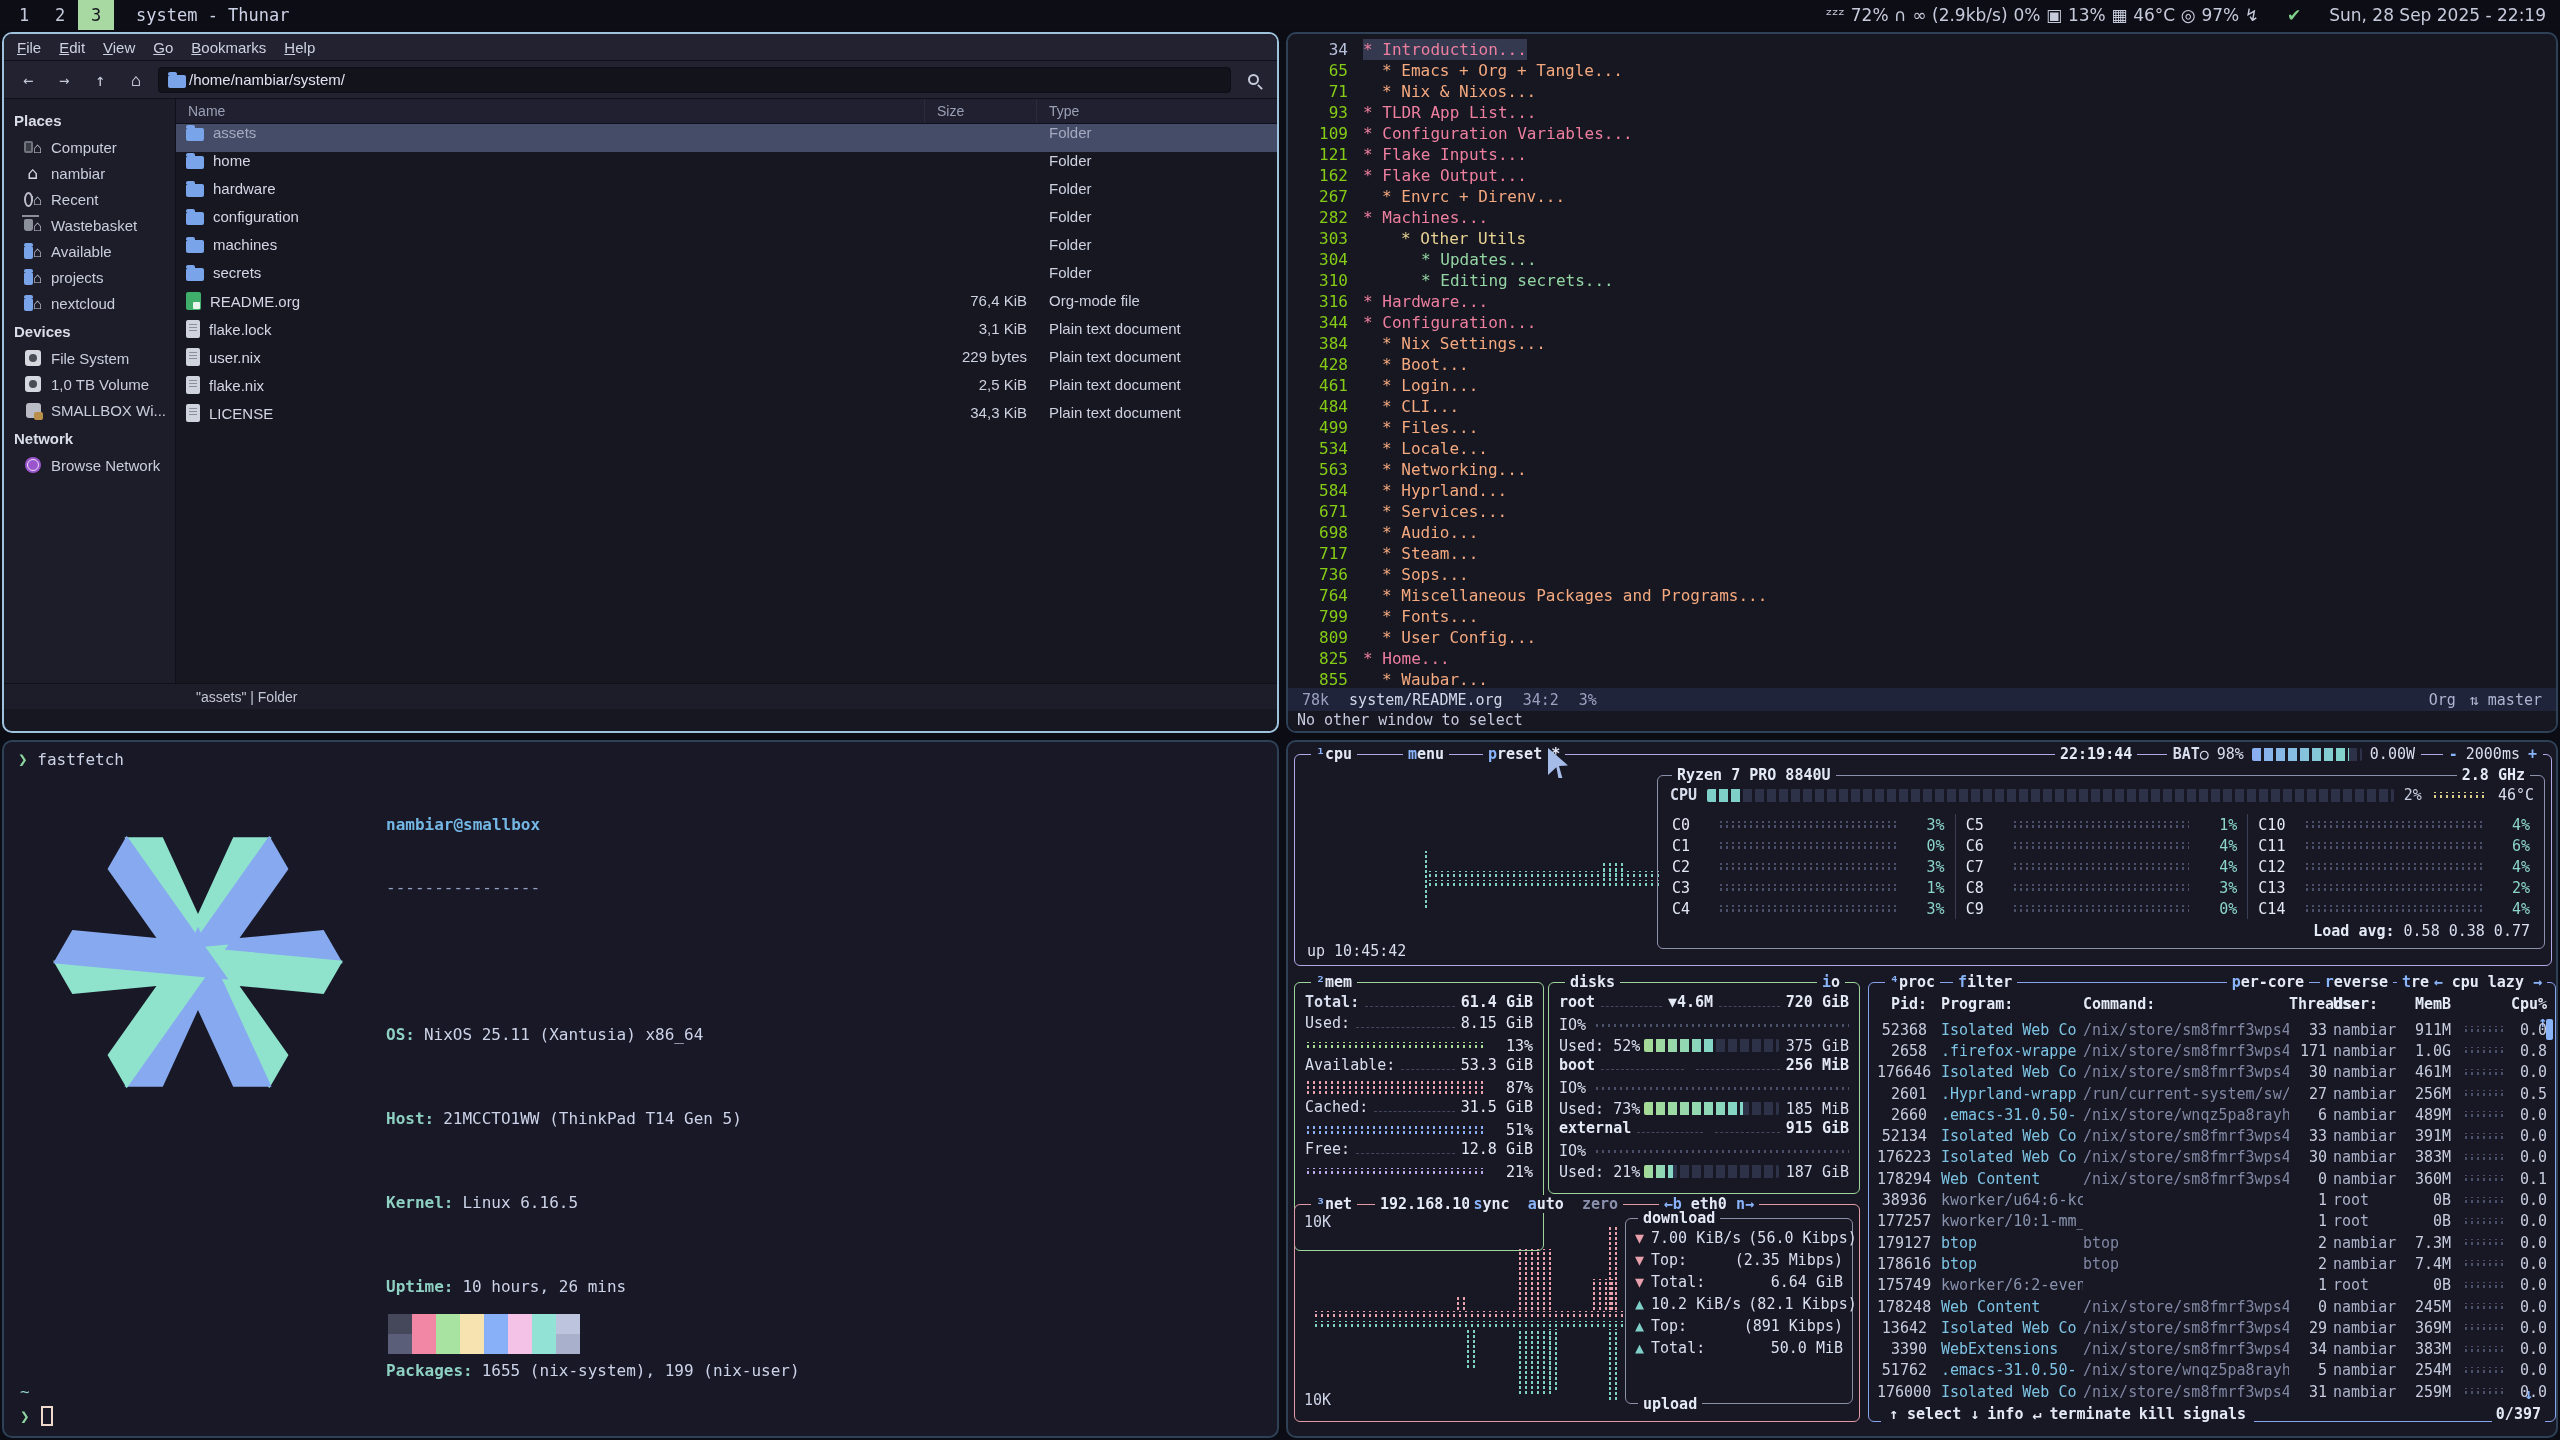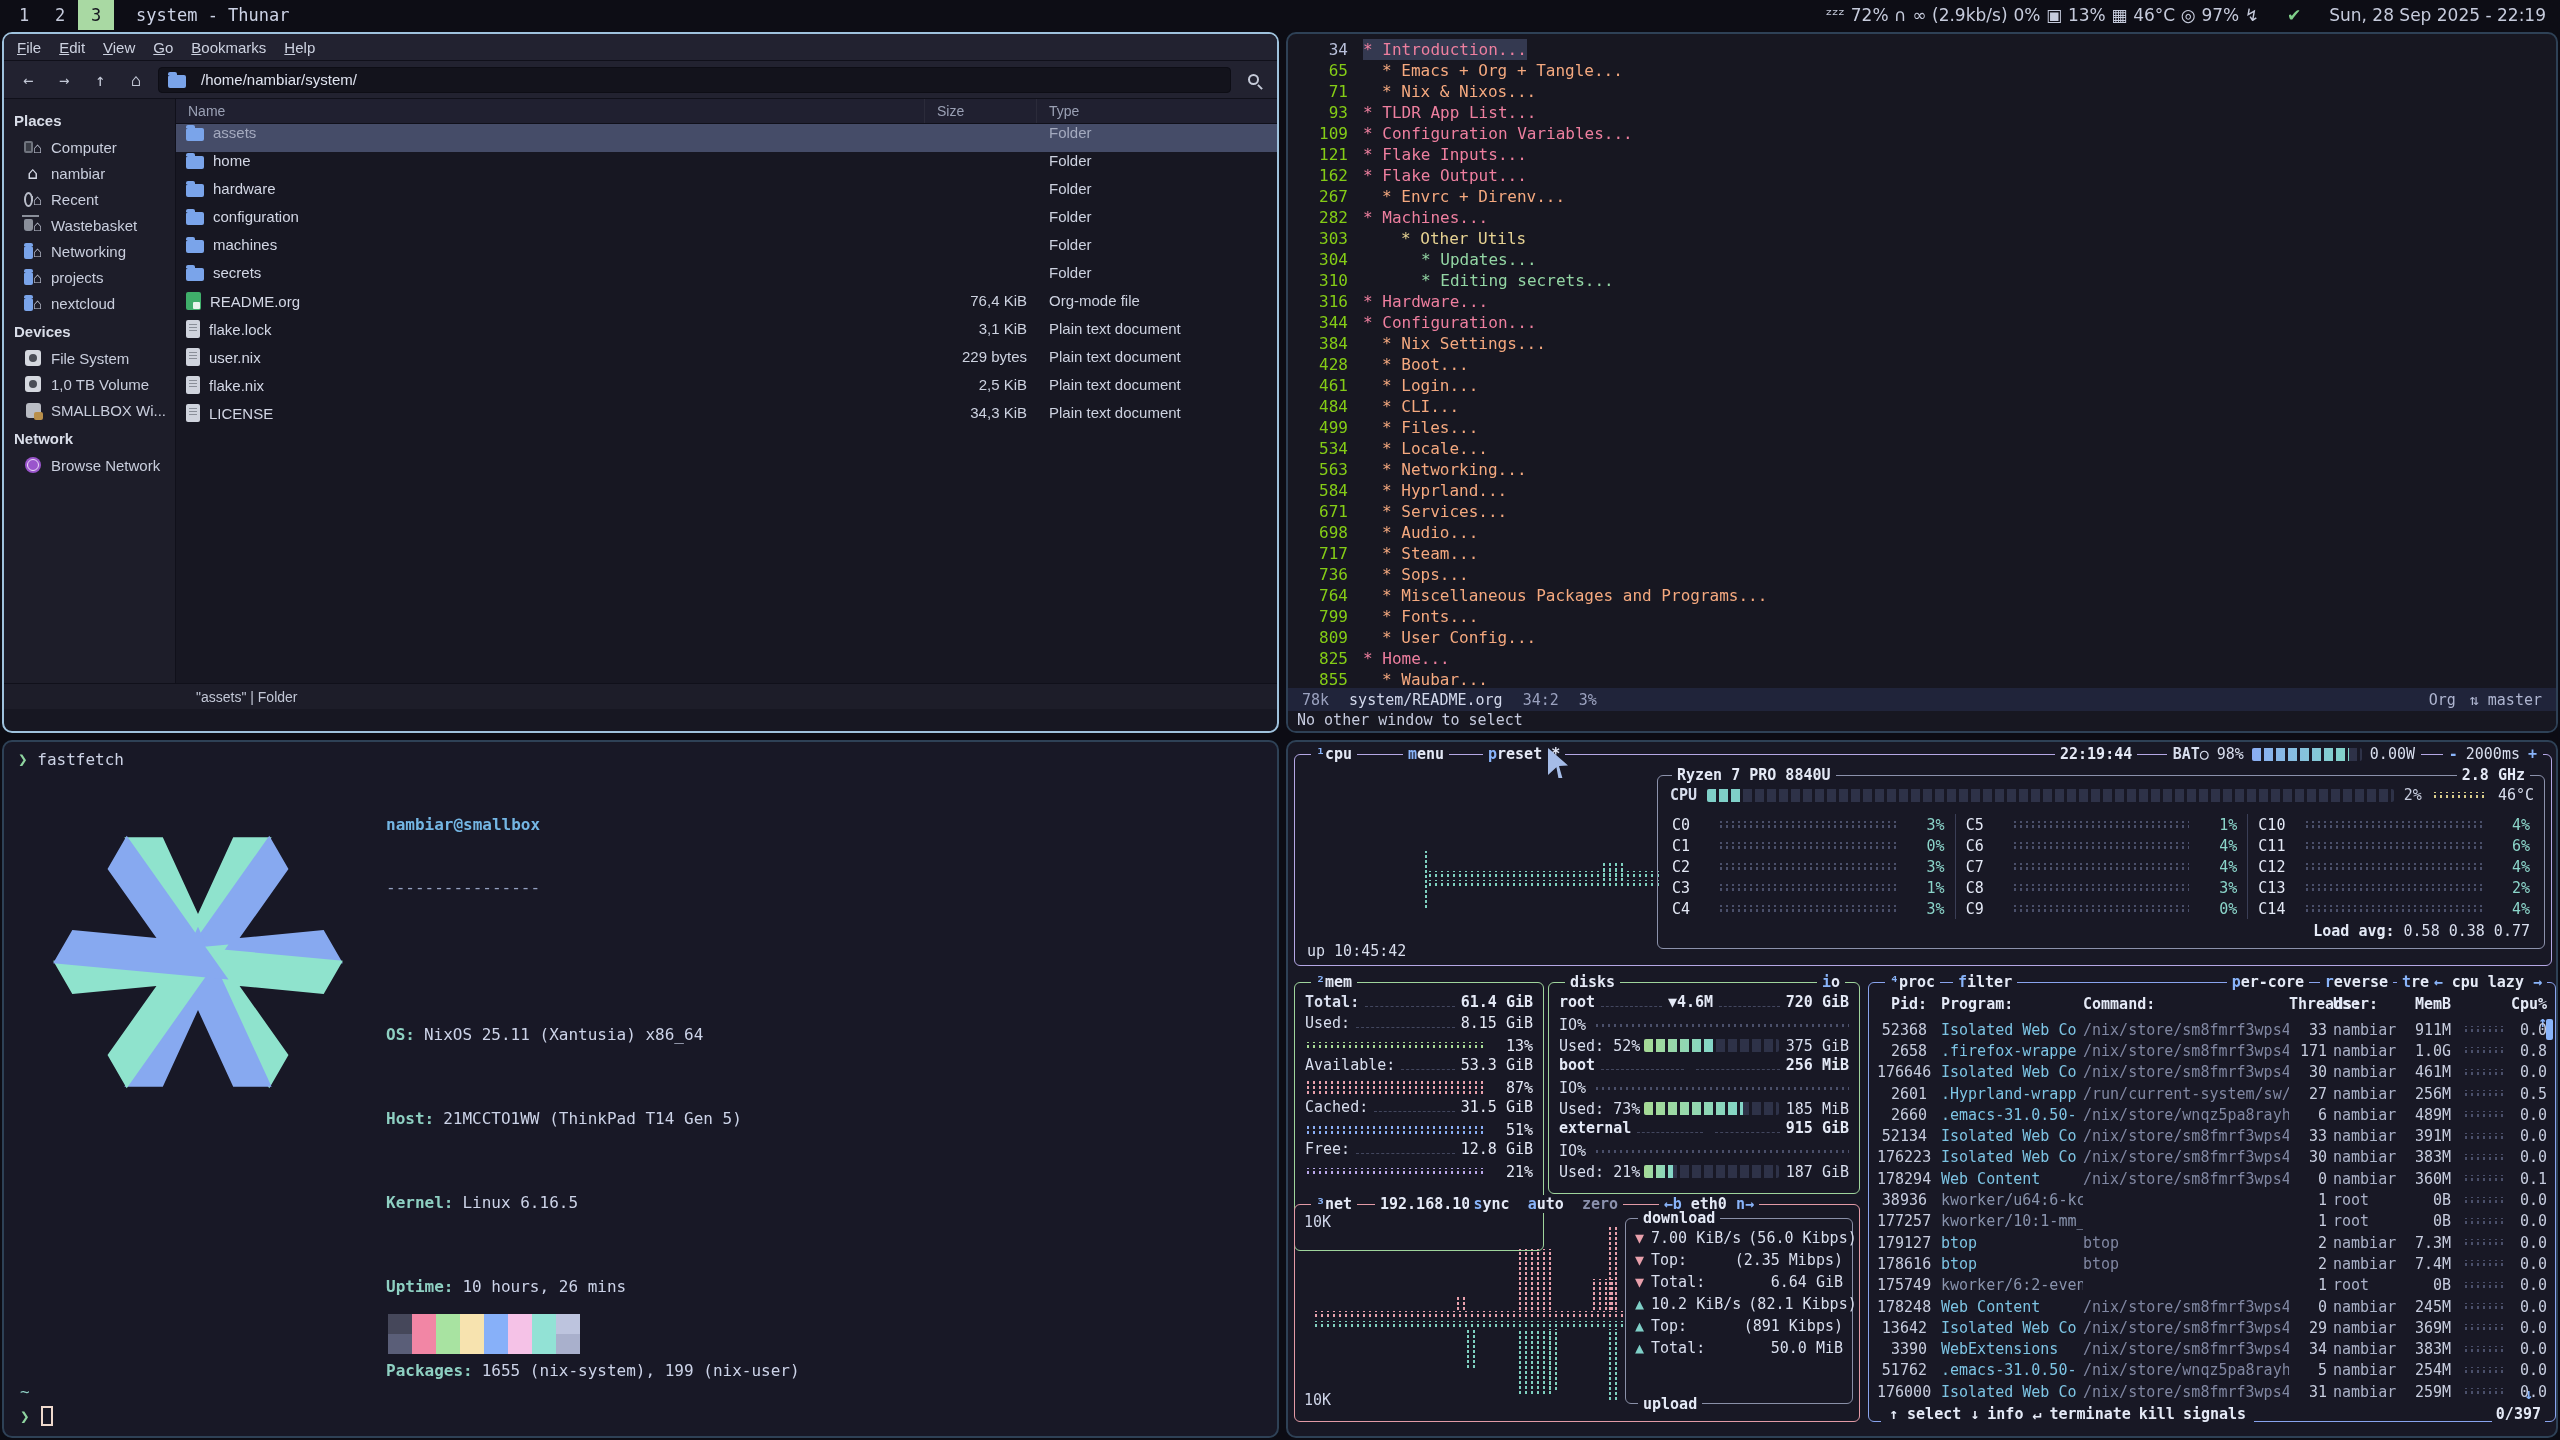--- a/index.html
+++ b/index.html
@@ -20,21 +20,21 @@
 
   
   #thunar{left:2px;top:32px;width:1277px;height:701px;border-color:#9fc2dd;background:#171722}
   .menubar{height:27px;background:#222230;display:flex;align-items:center;padding:0 4px;
            font-family:"Liberation Sans",sans-serif;font-size:15px;color:#cdd2e0;border-bottom:1px solid #10101a}
   .menu-item{display:inline-block;padding:3px 9px}
   .menu-item::first-letter{text-decoration:underline}
   .toolbar{height:38px;background:#222230;display:flex;align-items:center;gap:8px;padding:0 10px;border-bottom:1px solid #10101a}
   .tbtn{width:28px;height:26px;display:flex;align-items:center;justify-content:center;color:#c3c8d6;font-size:17px;border-radius:4px}
   .pathbar{flex:1;height:26px;background:#13131c;border:1px solid #0d0d15;border-radius:4px;display:flex;
-           align-items:center;gap:15px;padding:0 9px;font-size:15px;font-family:"Liberation Sans",sans-serif;color:#dfe3ef}
+           align-items:center;gap:3px;padding:0 9px;font-size:15px;font-family:"Liberation Sans",sans-serif;color:#dfe3ef}
   .mag{width:11px;height:11px;border:2px solid #c5cad8;border-radius:50%;position:relative}
   .mag::after{content:"";position:absolute;width:2px;height:6px;background:#c5cad8;left:9px;top:8px;transform:rotate(-45deg)}
   .thunar-body{display:flex;height:584px}
   .sidebar{width:172px;background:#1d1d29;border-right:1px solid #10101a;font-family:"Liberation Sans",sans-serif;
            font-size:15px;padding-top:6px;color:#c9cedd}
   .side-h{font-weight:bold;padding:7px 10px 5px;color:#d9dde8}
   .side-item{display:flex;align-items:center;gap:9px;padding:4px 6px 4px 20px;white-space:nowrap}
   .sic{width:18px;height:18px;flex:none;display:flex;align-items:center;justify-content:center;position:relative}
   .i-computer .sq{width:17px;height:12px;background:#3a3d46;border:2px solid #70747e;border-radius:2px}
   .i-home{color:#d6dae6;font-size:17px;font-family:"DejaVu Sans",sans-serif}
@@ -273,21 +273,21 @@
             <span>Recent</span>
           </div>
 
           <div class="side-item">
             <span class="sic i-trash"><span class="sq"></span><span class="clk"></span><span class="tr"></span><span class="fd"></span><span class="dv"></span><span class="gl"></span>⌂</span>
             <span>Wastebasket</span>
           </div>
 
           <div class="side-item">
             <span class="sic i-folder"><span class="sq"></span><span class="clk"></span><span class="tr"></span><span class="fd"></span><span class="dv"></span><span class="gl"></span>⌂</span>
-            <span>Networking</span>
+            <span>Available</span>
           </div>
 
           <div class="side-item">
             <span class="sic i-folder"><span class="sq"></span><span class="clk"></span><span class="tr"></span><span class="fd"></span><span class="dv"></span><span class="gl"></span>⌂</span>
             <span>projects</span>
           </div>
 
           <div class="side-item">
             <span class="sic i-folder"><span class="sq"></span><span class="clk"></span><span class="tr"></span><span class="fd"></span><span class="dv"></span><span class="gl"></span>⌂</span>
             <span>nextcloud</span>

